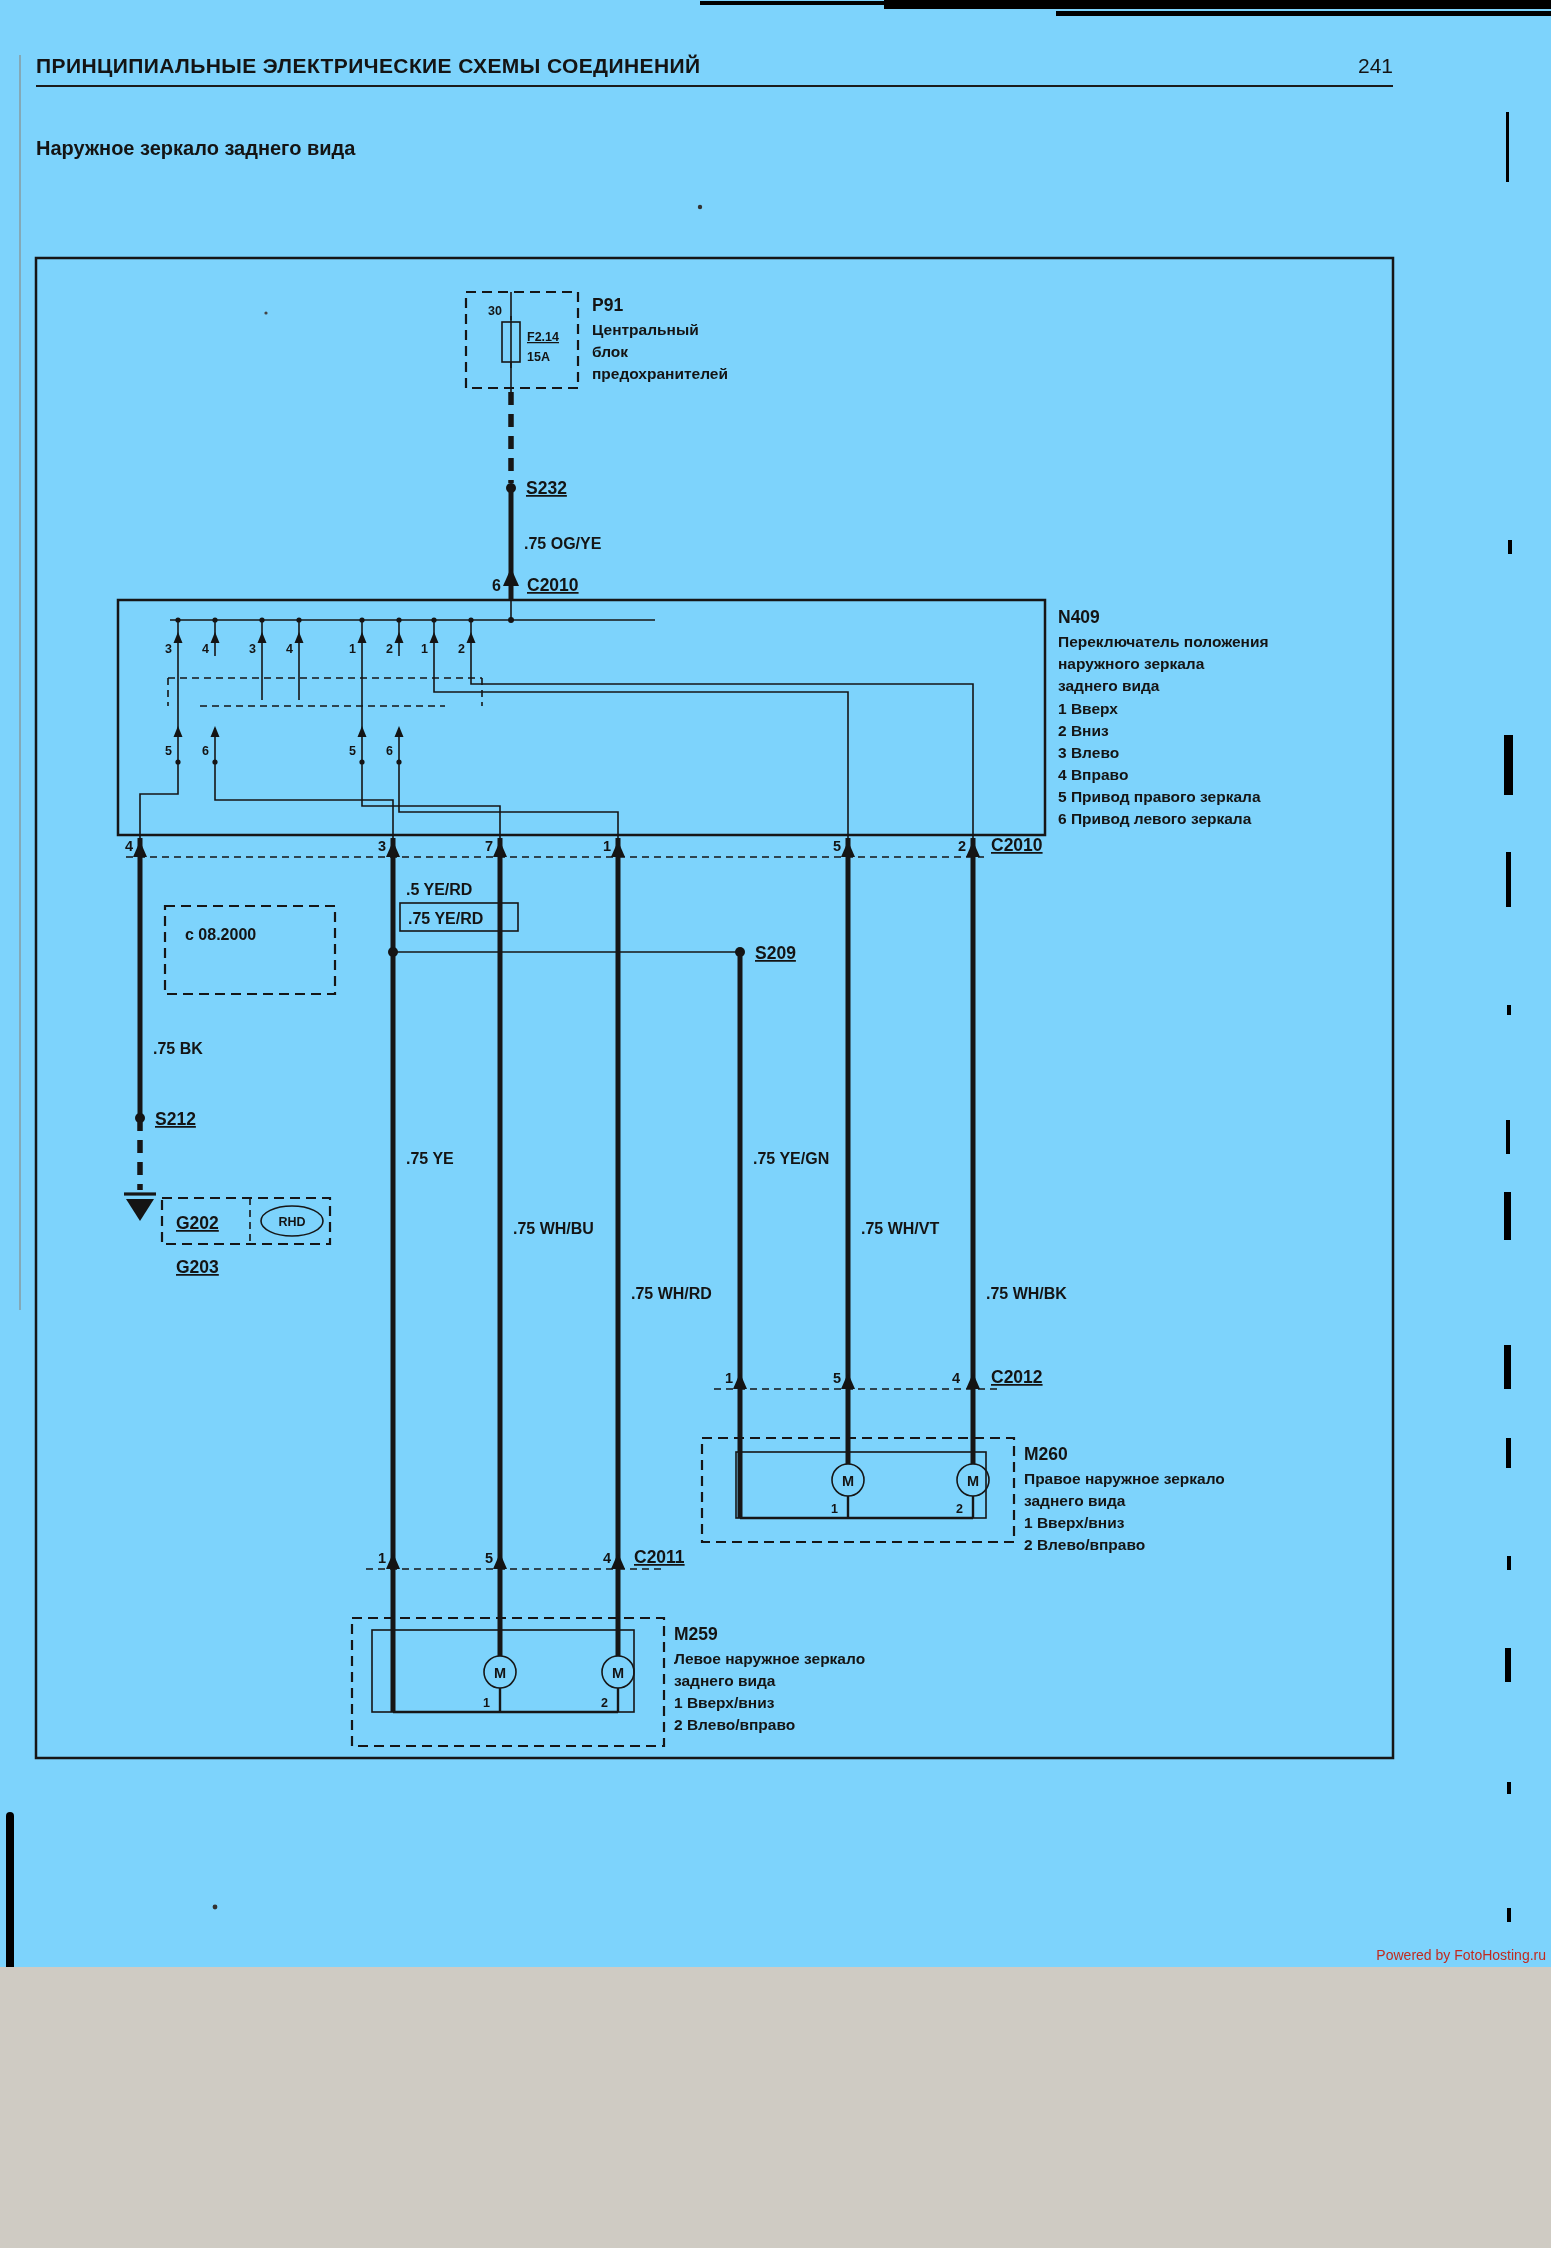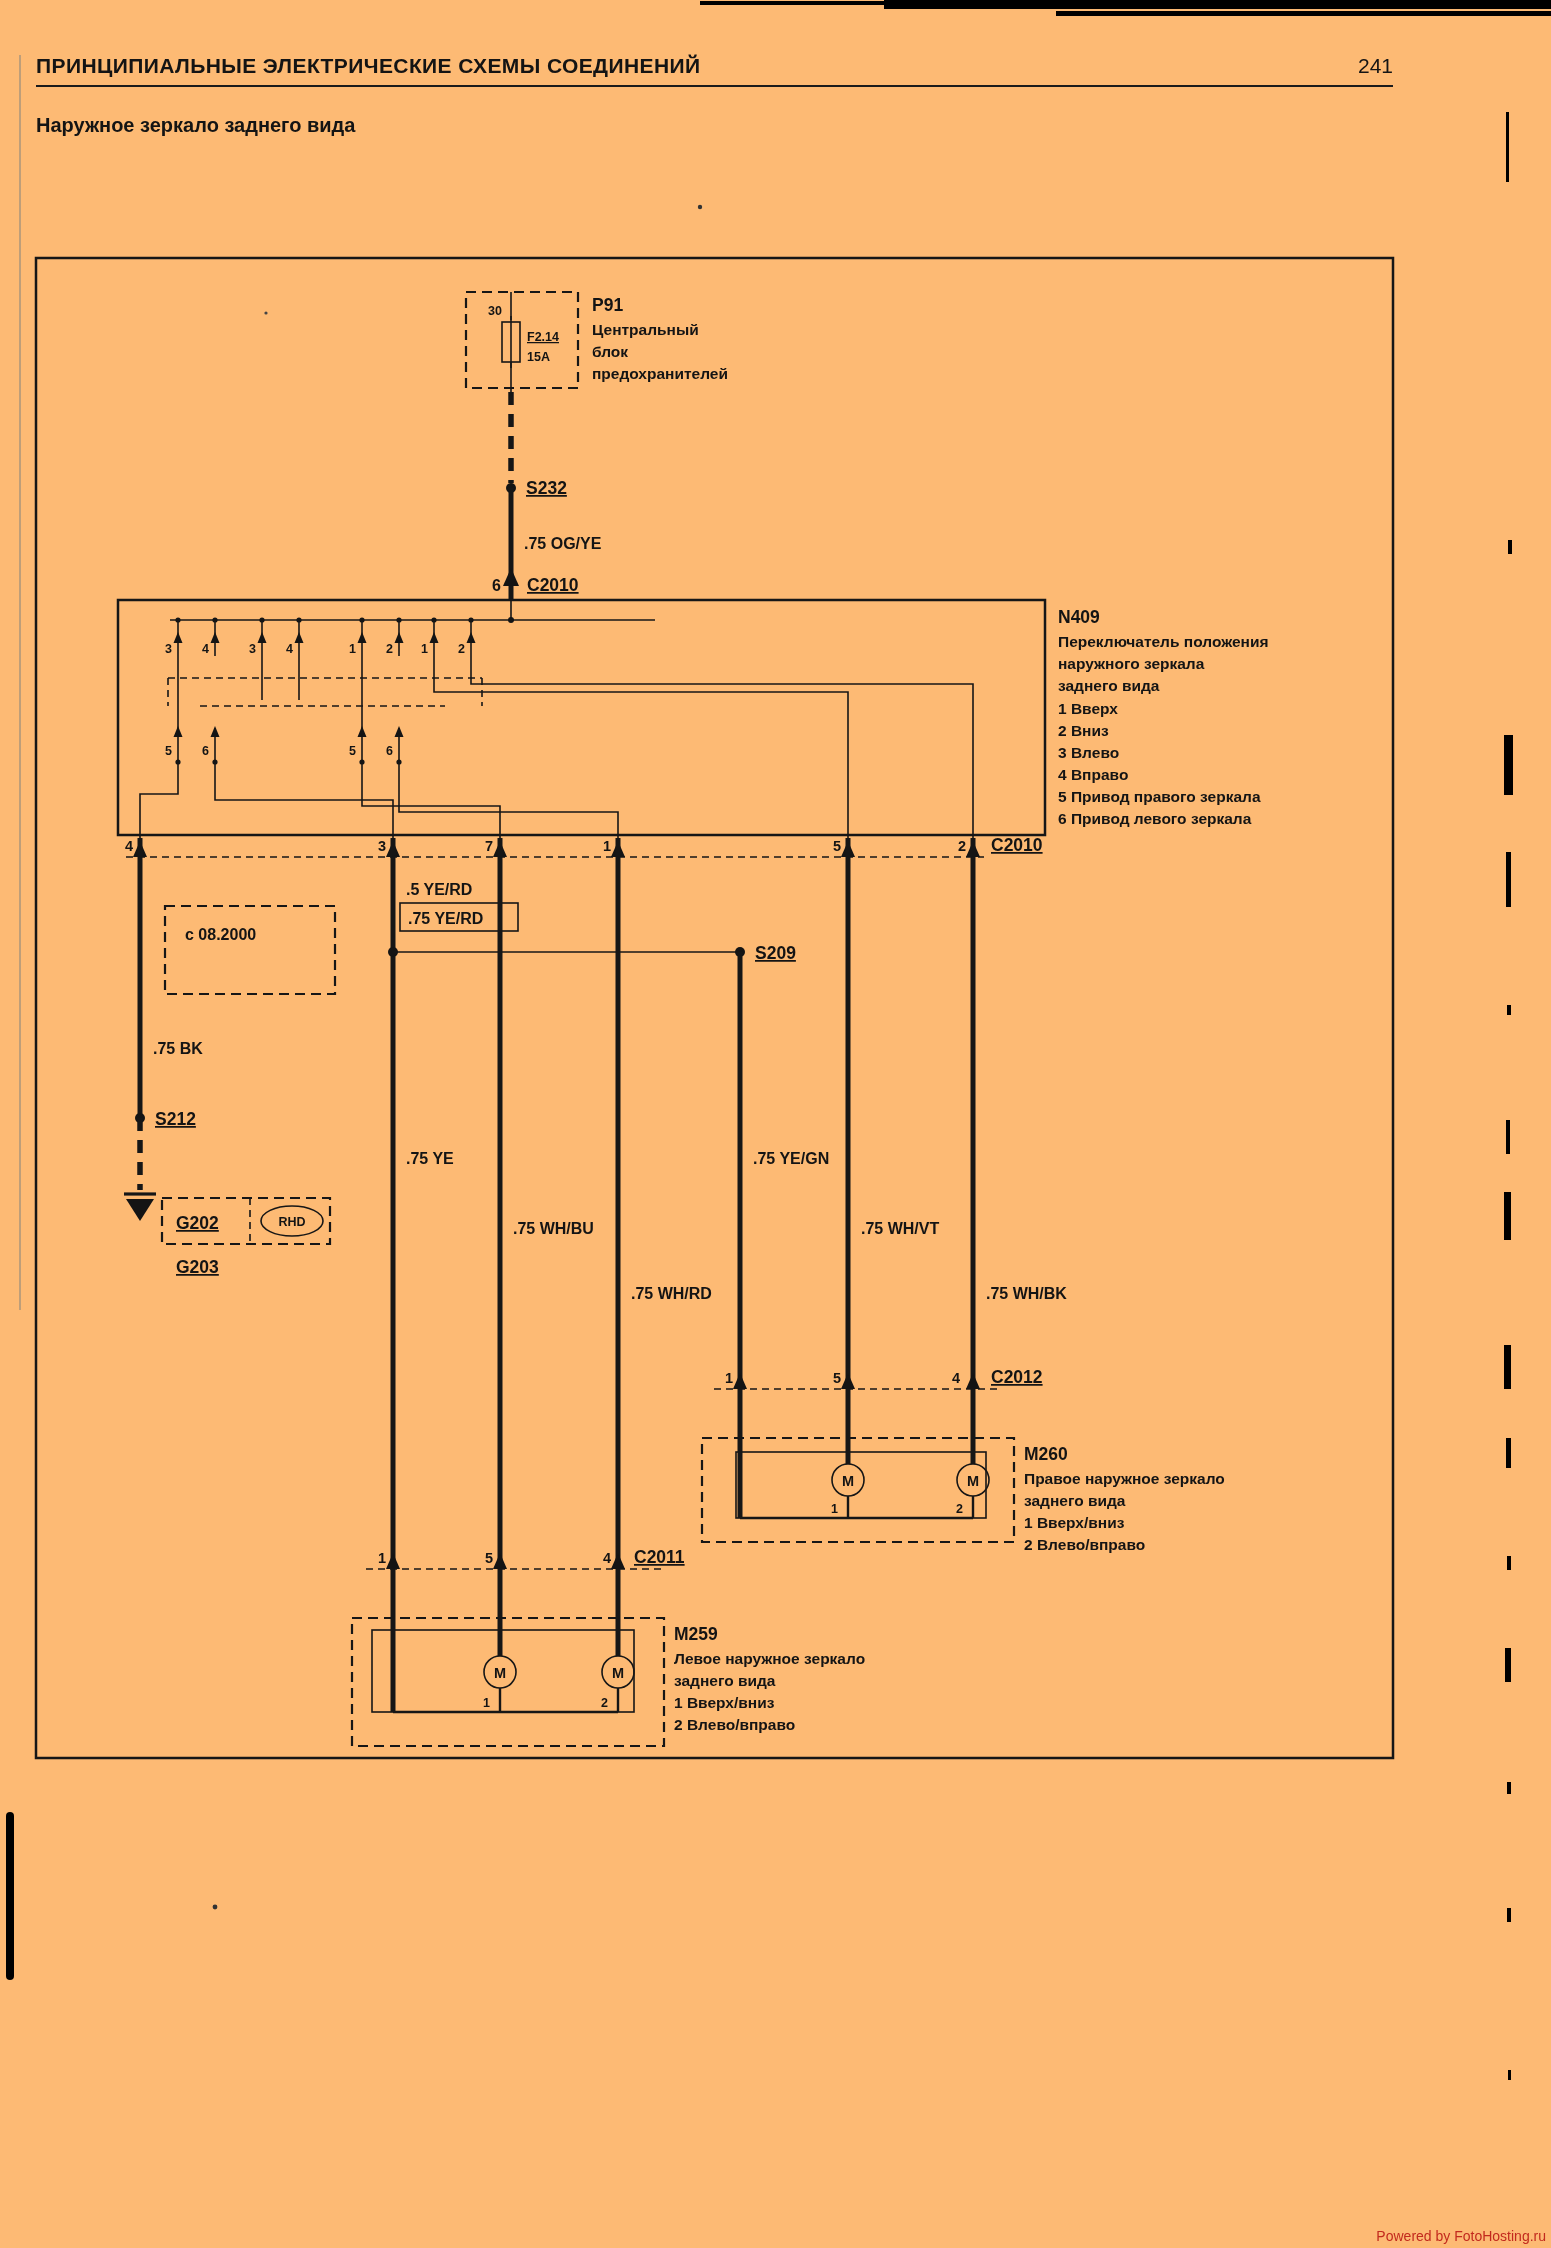--- a/index.html
+++ b/index.html
@@ -1,28 +1,28 @@
 <!DOCTYPE html>
 <html><head>
 <meta charset="utf-8">
 <style>
   html,body { margin:0; padding:0; background:#cfcbc3; }
   .page {
-    position:relative; width:1551px; height:2248px;
-    background:#fdba74; overflow:hidden;
+    position:relative; width:1551px; height:1967px;
+    background:#7dd3fc; overflow:hidden;
     font-family:"Liberation Sans", sans-serif; color:#141414;
   }
   .header-row {
     position:absolute; left:36px; top:54px; width:1357px;
     display:flex; justify-content:space-between; align-items:flex-end;
     border-bottom:2.5px solid #1b1b1b; padding-bottom:7px;
   }
   .header-title { font-size:21px; font-weight:bold; letter-spacing:.4px; }
   .page-number  { font-size:21px; font-weight:normal; }
-  .doc-title { position:absolute; left:36px; top:114px; font-size:20px; font-weight:bold; }
+  .doc-title { position:absolute; left:36px; top:137px; font-size:20px; font-weight:bold; }
   svg.diagram { position:absolute; left:0; top:0; }
   svg text { fill:#141414; }
   .f12 { font:700 12.5px "Liberation Sans", sans-serif; }
   .f14 { font:700 14.5px "Liberation Sans", sans-serif; }
   .f15 { font:700 15.5px "Liberation Sans", sans-serif; }
   .f16 { font:700 16px   "Liberation Sans", sans-serif; }
   .f17 { font:700 17.5px "Liberation Sans", sans-serif; }
   .u   { text-decoration:underline; }
   .box-solid  { fill:none; stroke:#161616; stroke-width:2.5; }
   .box-thin   { fill:none; stroke:#161616; stroke-width:1.6; }

